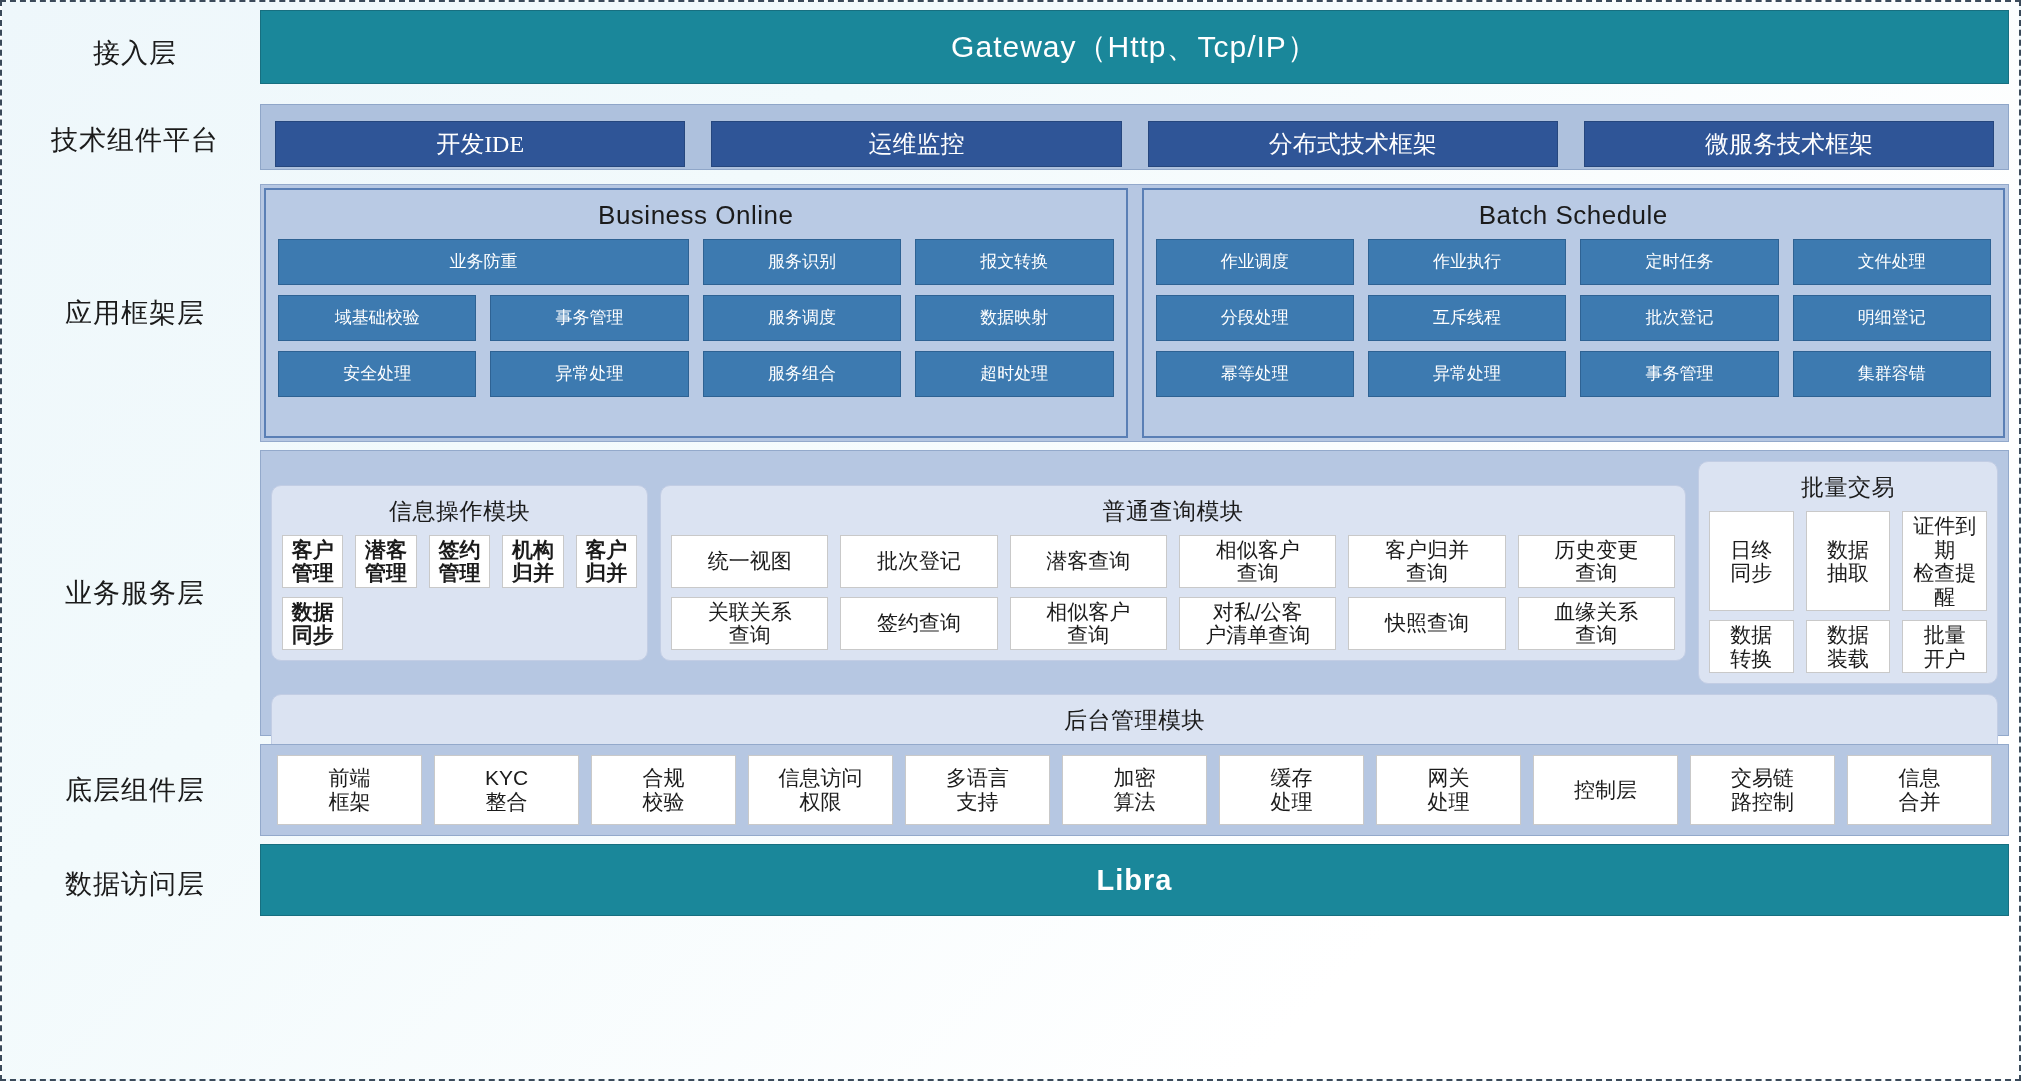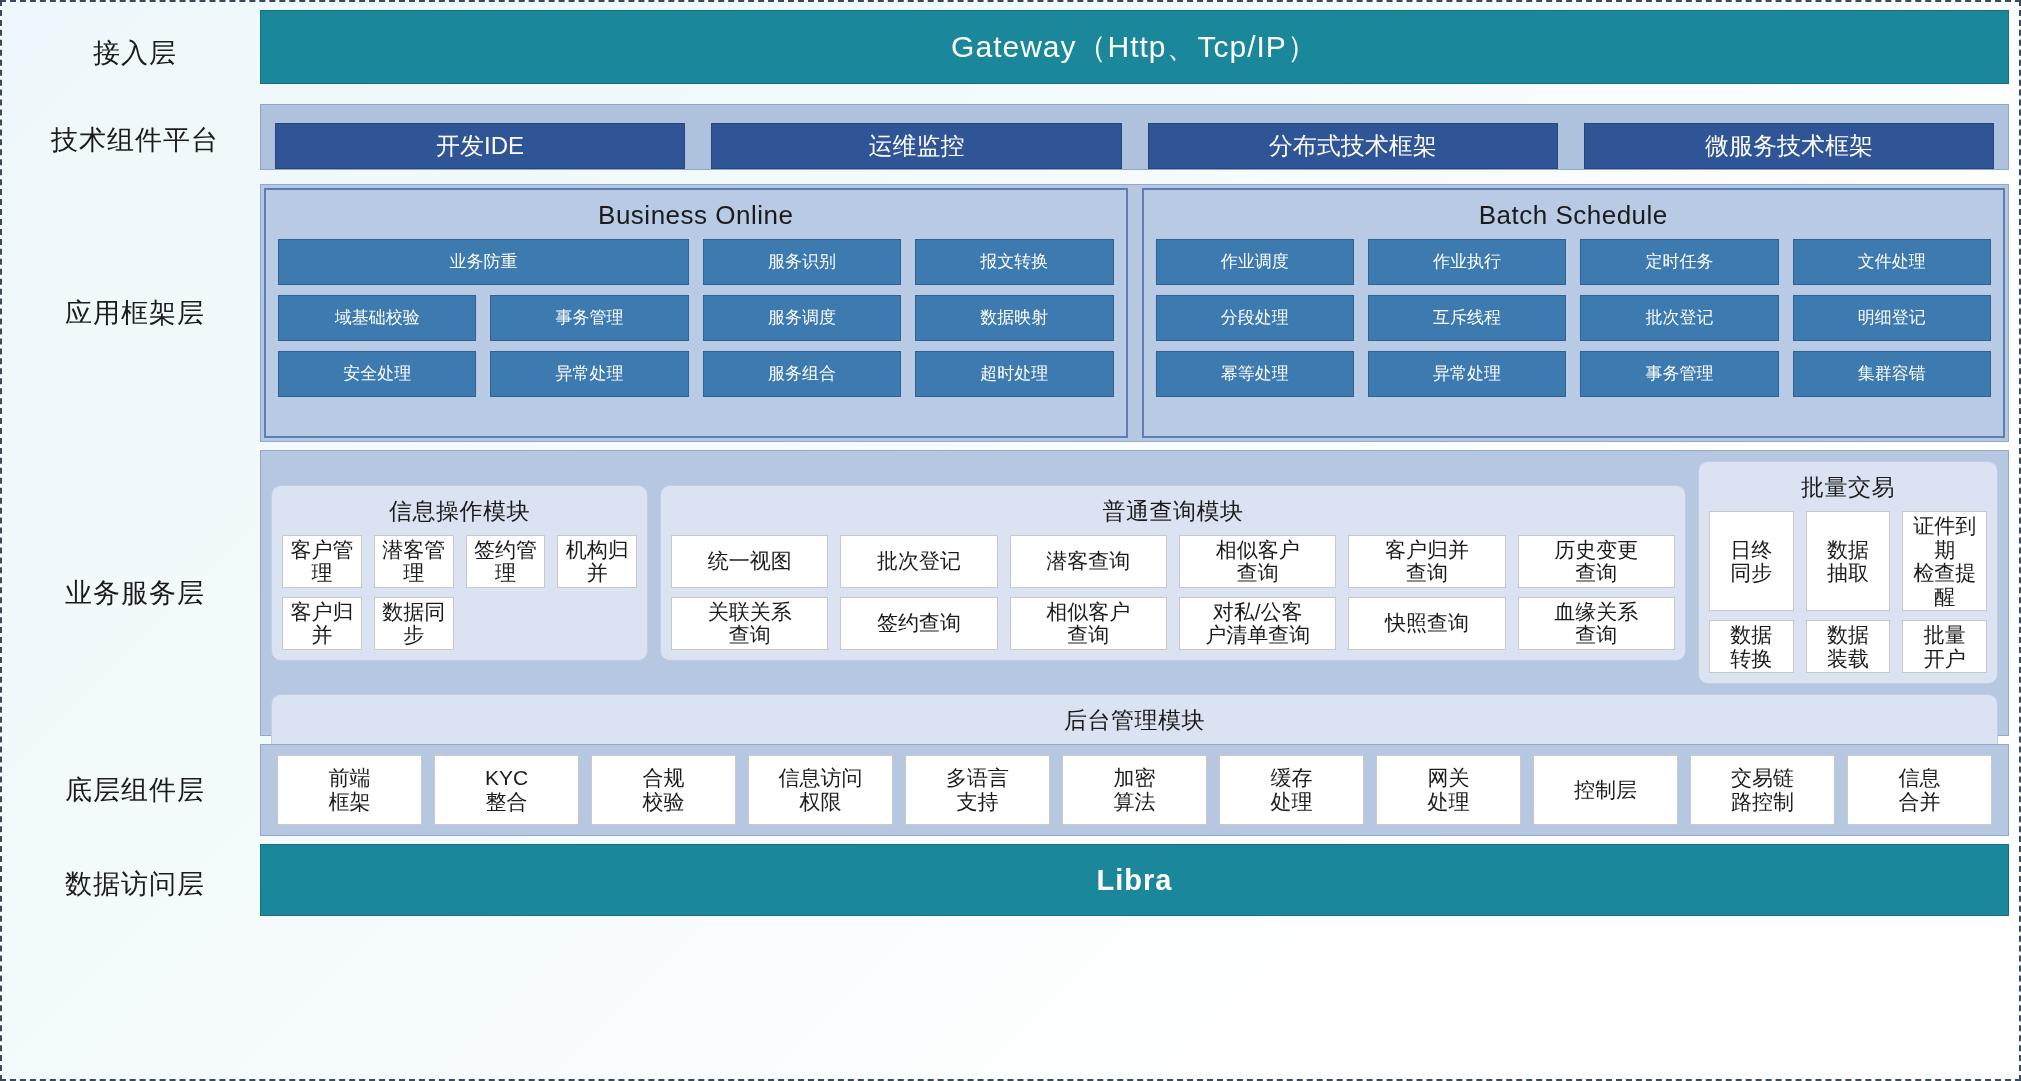--- a/index.html
+++ b/index.html
@@ -33,22 +33,22 @@
   }
   .libra{
     width:100%;background:#1a879a;border:1px solid #176f80;
     height:70px;display:flex;align-items:center;justify-content:center;
     color:#fff;font-size:29px;letter-spacing:1px;font-weight:bold;
   }
 
   
   .tech-band{
     width:100%;background:#aec1dd;border:1px solid #8fa6c8;
-    height:66px;display:flex;align-items:flex-end;justify-content:space-around;
-    padding:0 14px;box-sizing:border-box;gap:26px;
+    height:66px;display:flex;align-items:flex-start;justify-content:space-around;
+    padding:16px 14px;box-sizing:border-box;gap:26px;
   }
   .tech-chip{
     flex:1;height:44px;background:#2f5597;border:1px solid #26477e;
     display:flex;align-items:center;justify-content:center;
     color:#fff;font-size:24px;
   }
 
   
   .app-band{
     width:100%;background:#b6c7e2;border:1px solid #93a9cb;
@@ -84,21 +84,21 @@
   }
   .svc-card .group-title{font-size:23px;padding:4px 0 8px 0;}
   .svc-grid{display:grid;gap:9px 12px;}
   .cellwhite{
     background:#ffffff;border:1px solid #c9c9c9;
     min-height:50px;display:flex;align-items:center;justify-content:center;
     color:#1b1b1b;font-size:21px;text-align:center;line-height:1.12;
     padding:2px 3px;box-sizing:border-box;
   }
   .card-info{flex:0 0 auto;width:377px;}
-  .card-info .svc-grid{grid-template-columns:repeat(4,1fr);}
+  .card-info .svc-grid{grid-template-columns:repeat(5,1fr);font-weight:bold;}
   .card-query{flex:1;}
   .card-query .svc-grid{grid-template-columns:repeat(6,1fr);}
   .card-batch{flex:0 0 auto;width:300px;}
   .card-batch .svc-grid{grid-template-columns:repeat(3,1fr);}
   .card-admin{width:100%;}
   .admin-grid{
     display:grid;grid-template-columns:repeat(7,1fr) 2.45fr repeat(2,1fr);
     gap:10px;
   }
 
@@ -118,21 +118,21 @@
 <div id="root">
 
   <div class="layer-row" style="height:86px;">
     <div class="layer-label">接入层</div>
     <div class="layer-body">
       <div class="gateway">Gateway（Http、Tcp/IP）</div>
     </div>
   </div>
   <div class="gap"></div>
 
-  <div class="layer-row" style="height:72px;">
+  <div class="layer-row" style="height:72px;font-family:Liberation Serif, serif;">
     <div class="layer-label">技术组件平台</div>
     <div class="layer-body">
       <div class="tech-band">
         <div class="tech-chip">开发IDE</div>
         <div class="tech-chip">运维监控</div>
         <div class="tech-chip">分布式技术框架</div>
         <div class="tech-chip">微服务技术框架</div>
       </div>
     </div>
   </div>

